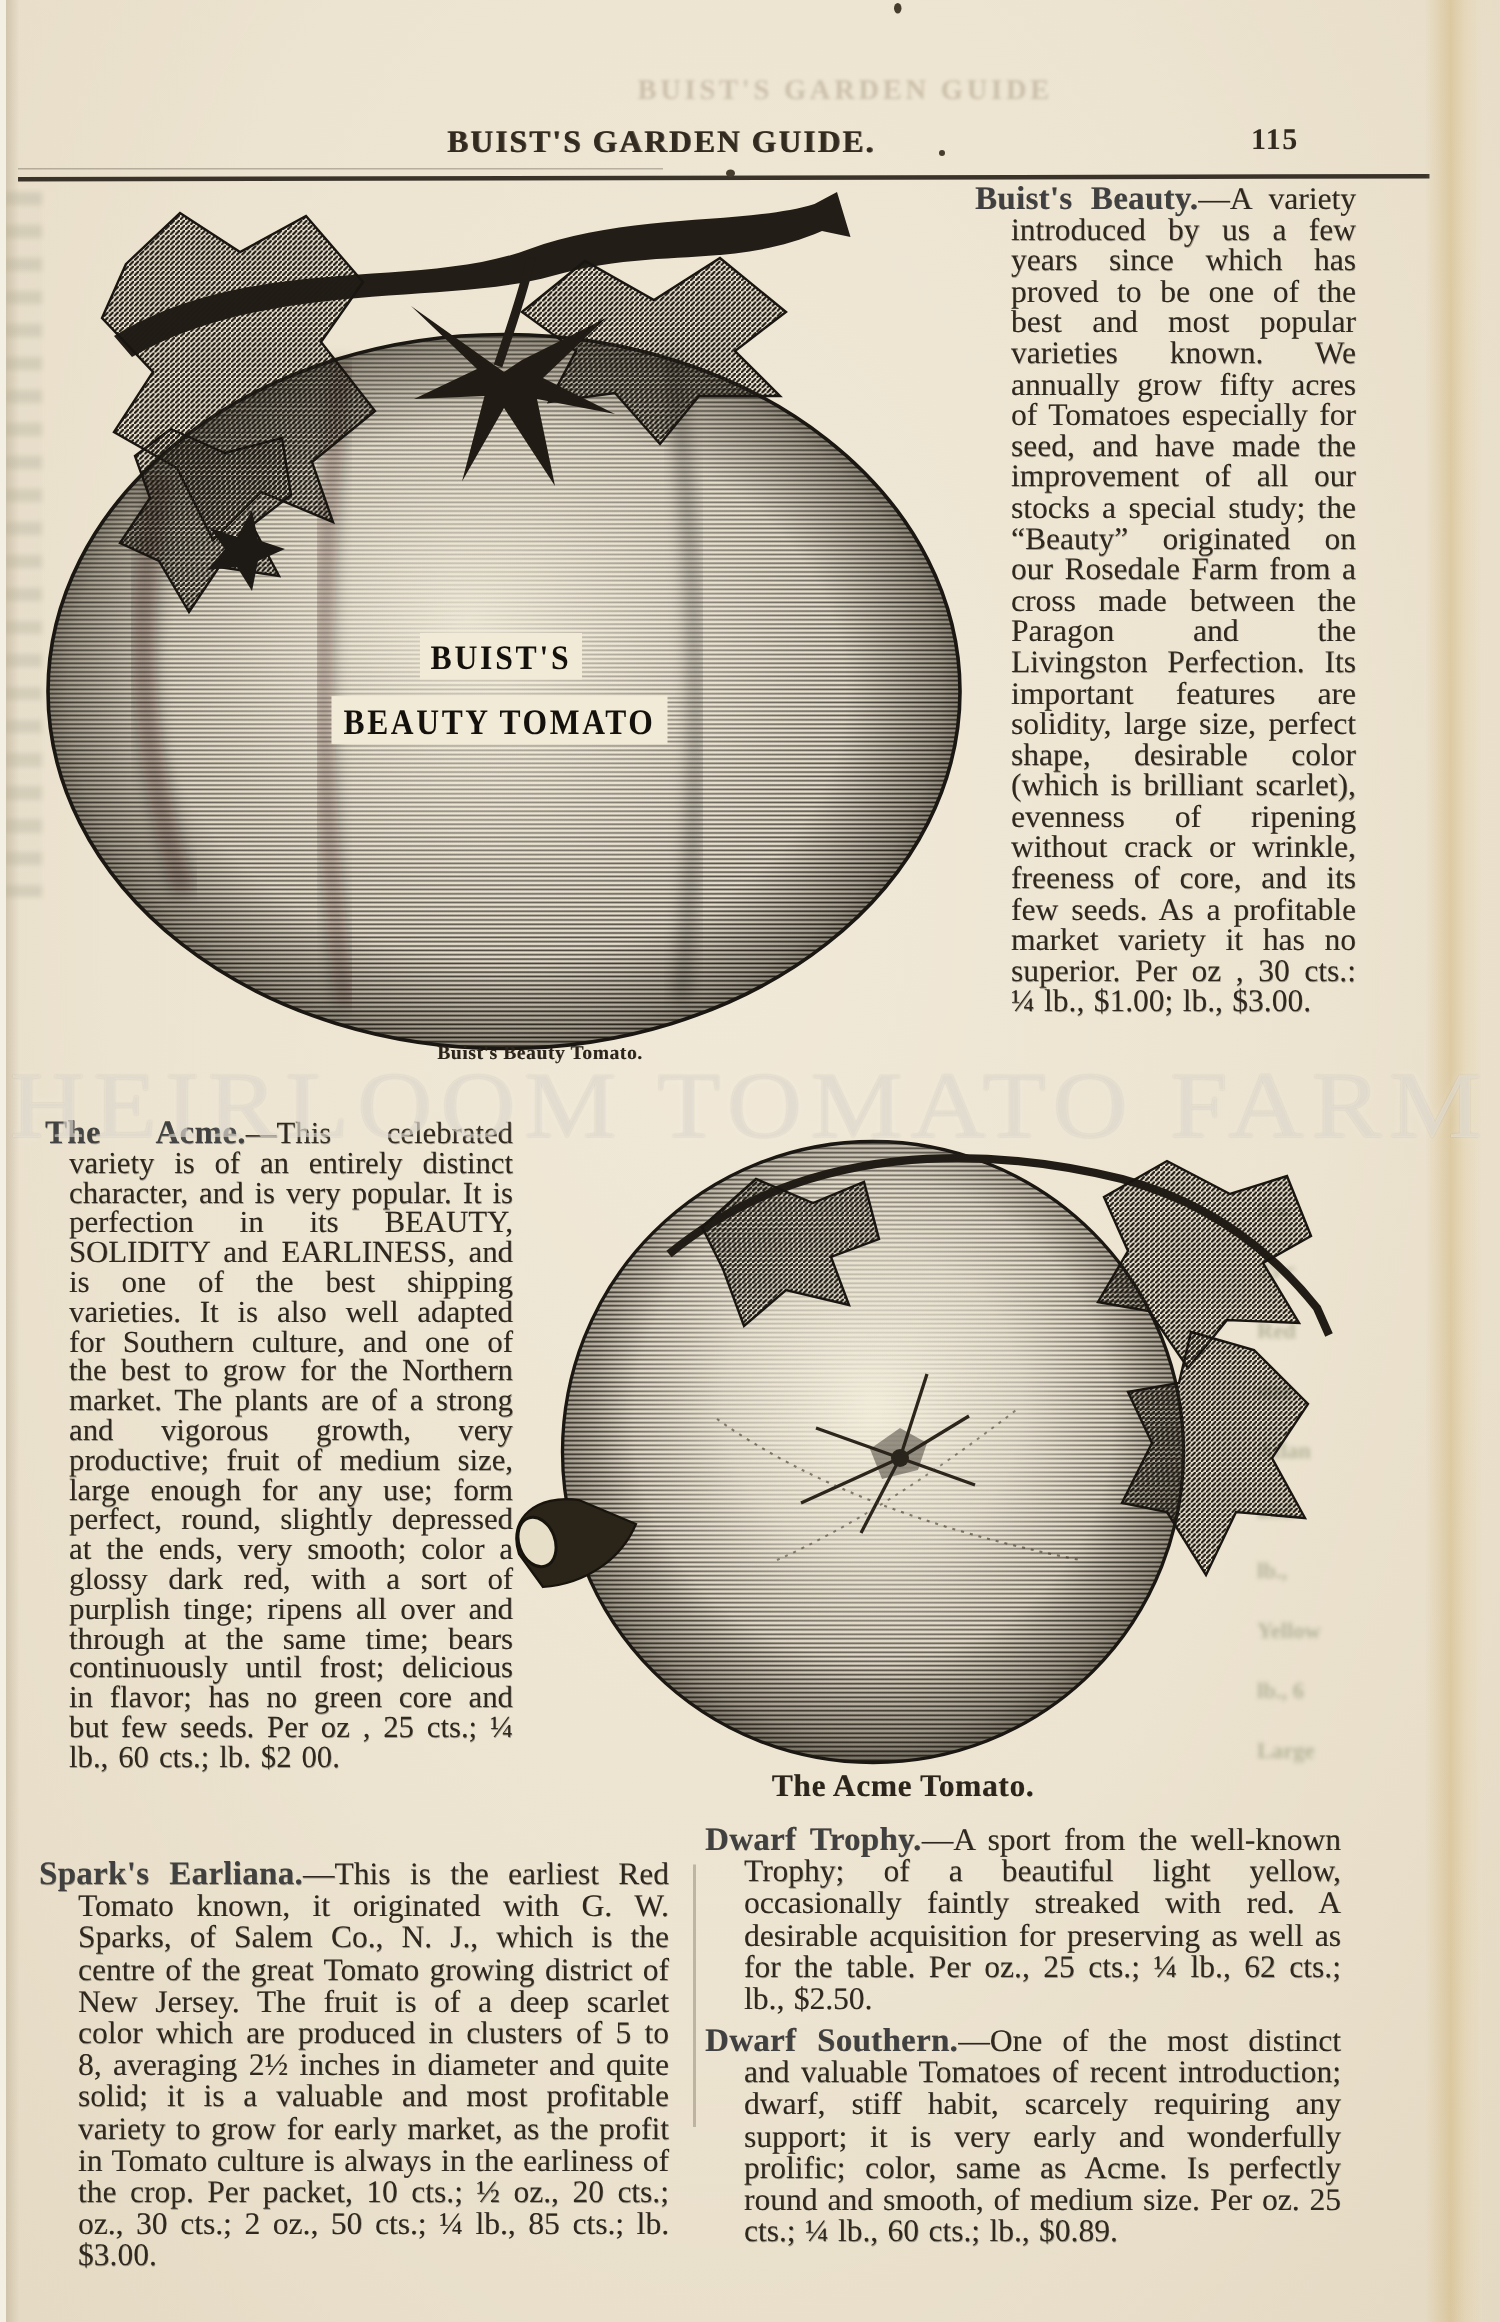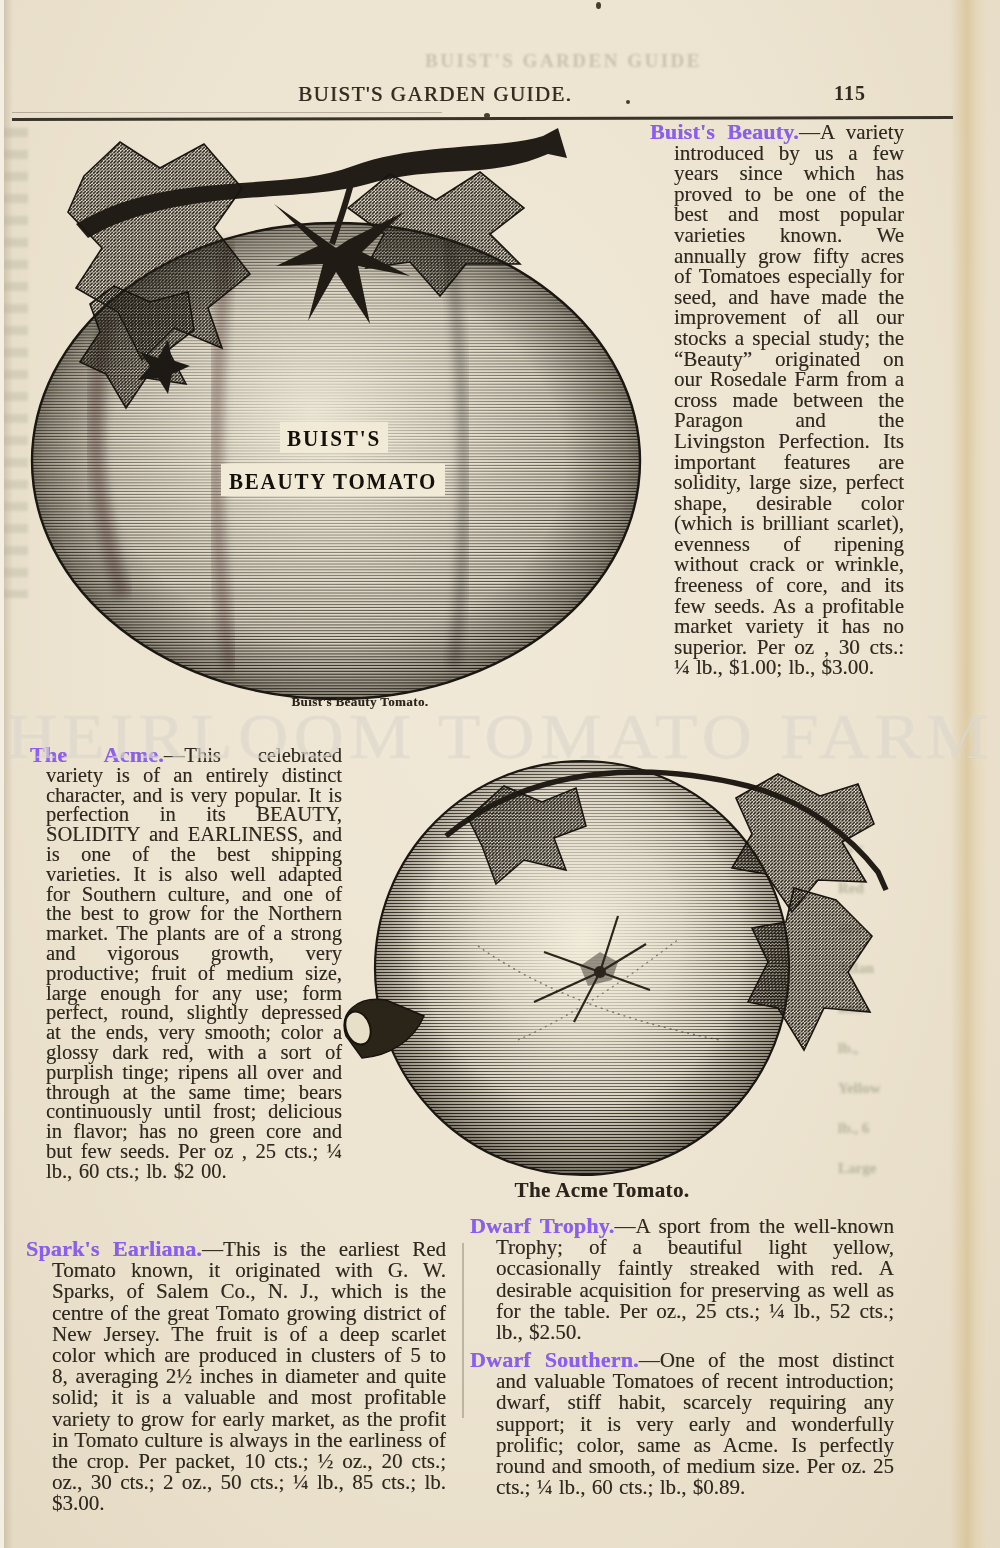--- a/index.html
+++ b/index.html
@@ -7,24 +7,24 @@
     width:1000px;height:1548px;position:relative;overflow:hidden;
     background:radial-gradient(ellipse at 48% 38%, #f1e9d8 0%, #ece3d0 55%, #e4d9c2 100%);
     font-family:"Liberation Serif","DejaVu Serif",serif;
     color:#2e271e;
   }
   .abs{position:absolute;}
   .article{position:absolute;text-align:justify;z-index:2;color:#2f281f;
            text-shadow:0.35px 0.35px 0 rgba(46,39,30,0.38);}
   .article p{margin:0;}
   .hang{padding-left:26px;text-indent:-26px;}
-  .head{font-weight:bold;font-size:22px;letter-spacing:0.2px;color:#8b5cf6;margin-top:36px;}
+  .head{font-weight:bold;font-size:22px;letter-spacing:0.2px;color:#404040;margin-top:36px;}
   .caption{position:absolute;font-weight:bold;text-align:center;z-index:3;
            color:#2b241b;letter-spacing:0.4px;text-shadow:0.3px 0.3px 0 rgba(43,36,27,0.4);}
-  #hdr-title{left:298px;top:82px;font-size:21px;font-weight:normal;letter-spacing:1.4px;
+  #hdr-title{left:298px;top:82px;font-size:21px;font-weight:bold;letter-spacing:1.4px;
              color:#332b20;z-index:2;text-shadow:0.7px 0 0 rgba(51,43,32,0.75);}
   #hdr-num{left:834px;top:82px;font-size:20px;font-weight:bold;letter-spacing:1px;color:#332b20;z-index:2;}
   #ghost-hdr{left:425px;top:50px;font-size:19px;font-weight:bold;letter-spacing:2.5px;
              color:rgba(150,138,110,0.38);filter:blur(1.2px);z-index:1;}
   #rule-main{left:12px;top:117px;width:941px;height:3px;background:#3a332a;
              transform:rotate(-0.12deg);z-index:2;}
   #rule-thin{left:12px;top:112px;width:430px;height:1px;background:rgba(58,51,42,0.3);z-index:2;}
   #watermark{left:0;top:701px;width:1000px;text-align:center;white-space:nowrap;
              font-size:63px;letter-spacing:5px;font-weight:400;
              color:rgba(255,253,246,0.48);
@@ -195,21 +195,21 @@
 <div class="article" id="art-se" style="left:26px;top:1238px;width:420px;font-size:21px;line-height:21.2px;word-spacing:1px;">
   <p class="hang">
     <b class="head">Spark's Earliana.</b><span>—This is the earliest Red Tomato known, it originated with G. W. Sparks, of Salem Co., N. J., which is the centre of the great Tomato growing district of New Jersey. The fruit is of a deep scarlet color which are produced in clusters of 5 to 8, averaging 2½ inches in diameter and quite solid; it is a valuable and most profitable variety to grow for early market, as the profit in Tomato culture is always in the earliness of the crop. Per packet, 10 cts.; ½ oz., 20 cts.; oz., 30 cts.; 2 oz., 50 cts.; ¼ lb., 85 cts.; lb. $3.00.</span>
   </p>
 </div>
 
 <div class="abs" id="col-divider"></div>
 
 <div class="article" id="art-gt" style="left:470px;top:1215px;width:424px;font-size:21px;line-height:21.2px;word-spacing:1px;">
   <p class="hang">
-    <b class="head">Dwarf Trophy.</b><span>—A sport from the well-known Trophy; of a beautiful light yellow, occasionally faintly streaked with red. A desirable acquisition for preserving as well as for the table. Per oz., 25 cts.; ¼ lb., 52 cts.; lb., $2.50.</span>
+    <b class="head">Dwarf Trophy.</b><span>—A sport from the well-known Trophy; of a beautiful light yellow, occasionally faintly streaked with red. A desirable acquisition for preserving as well as for the table. Per oz., 25 cts.; ¼ lb., 62 cts.; lb., $2.50.</span>
   </p>
 </div>
 
 <div class="article" id="art-dc" style="left:470px;top:1349px;width:424px;font-size:21px;line-height:21.2px;word-spacing:1px;">
   <p class="hang">
     <b class="head">Dwarf Southern.</b><span>—One of the most distinct and valuable Tomatoes of recent introduction; dwarf, stiff habit, scarcely requiring any support; it is very early and wonderfully prolific; color, same as Acme. Is perfectly round and smooth, of medium size. Per oz. 25 cts.; ¼ lb., 60 cts.; lb., $0.89.</span>
   </p>
 </div>
 
 </body></html>

